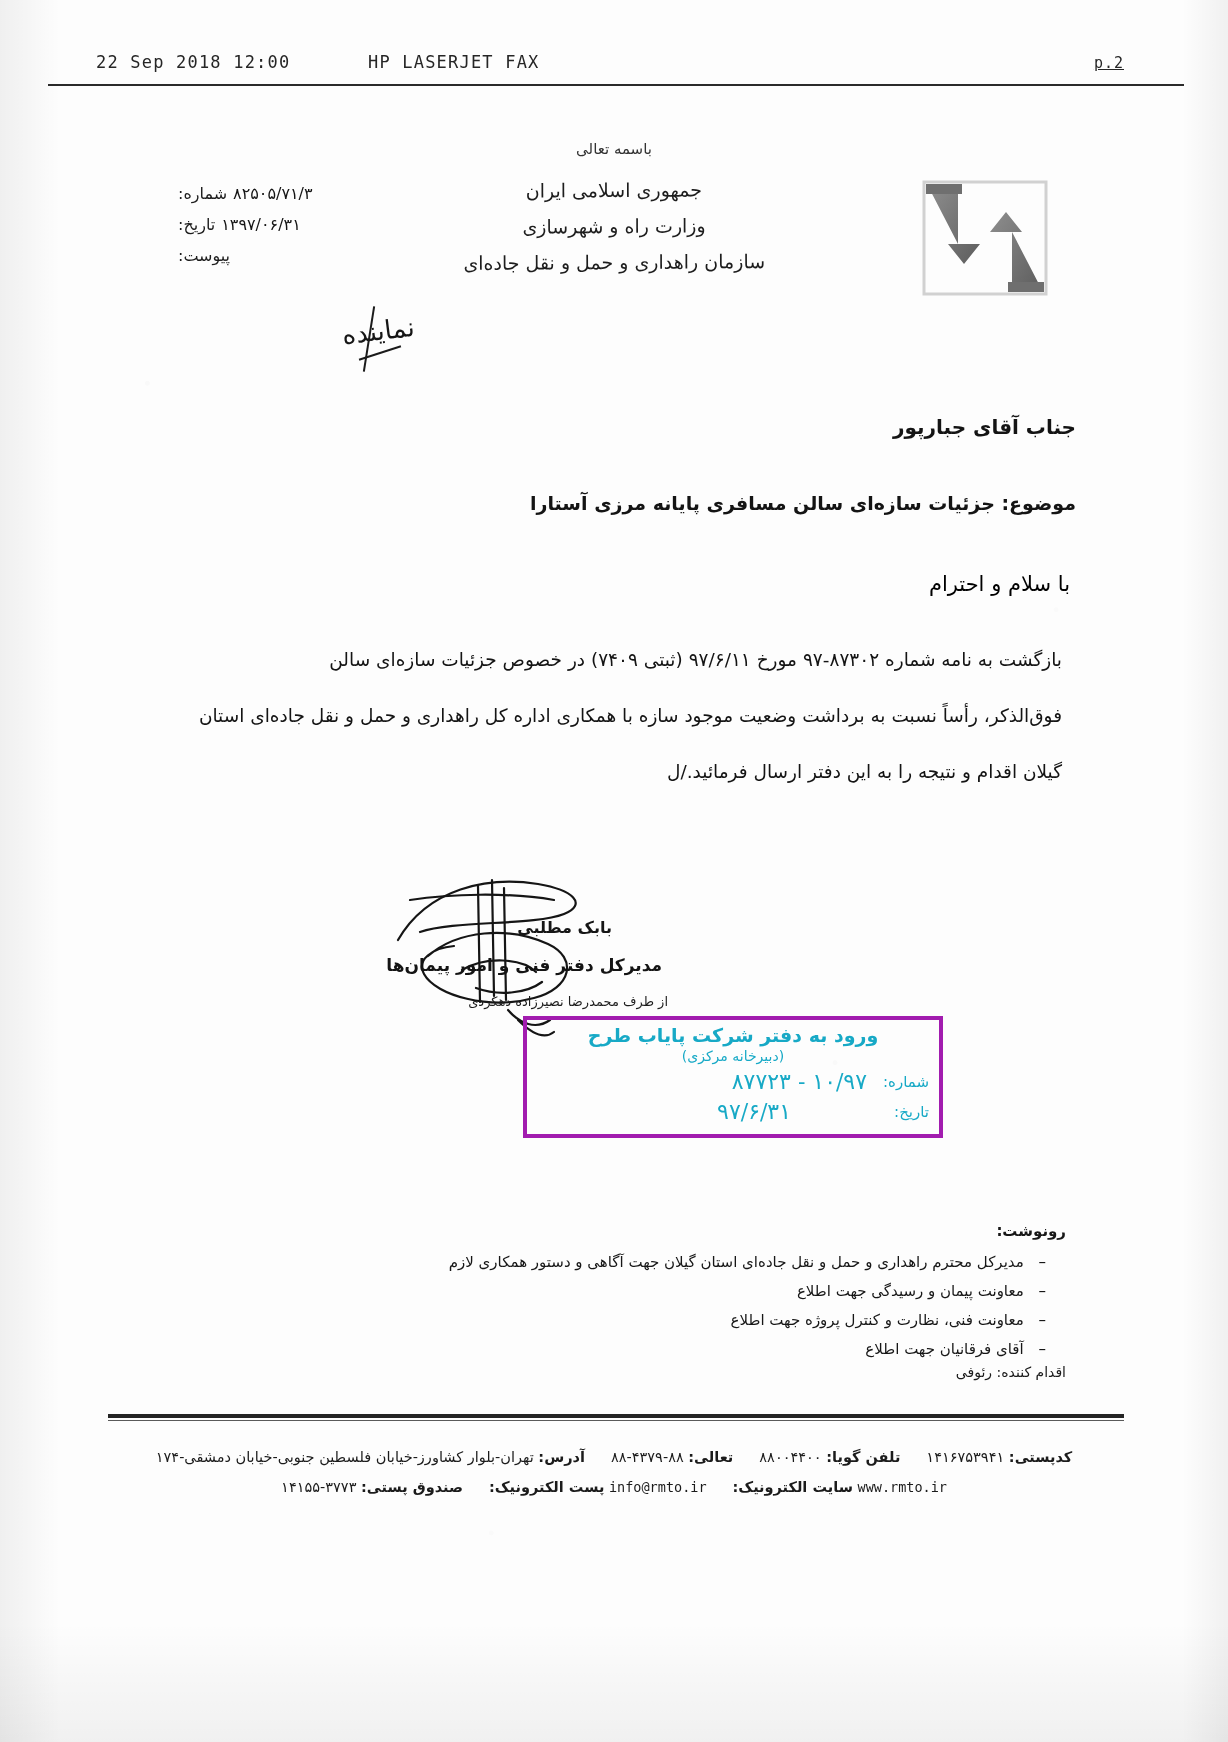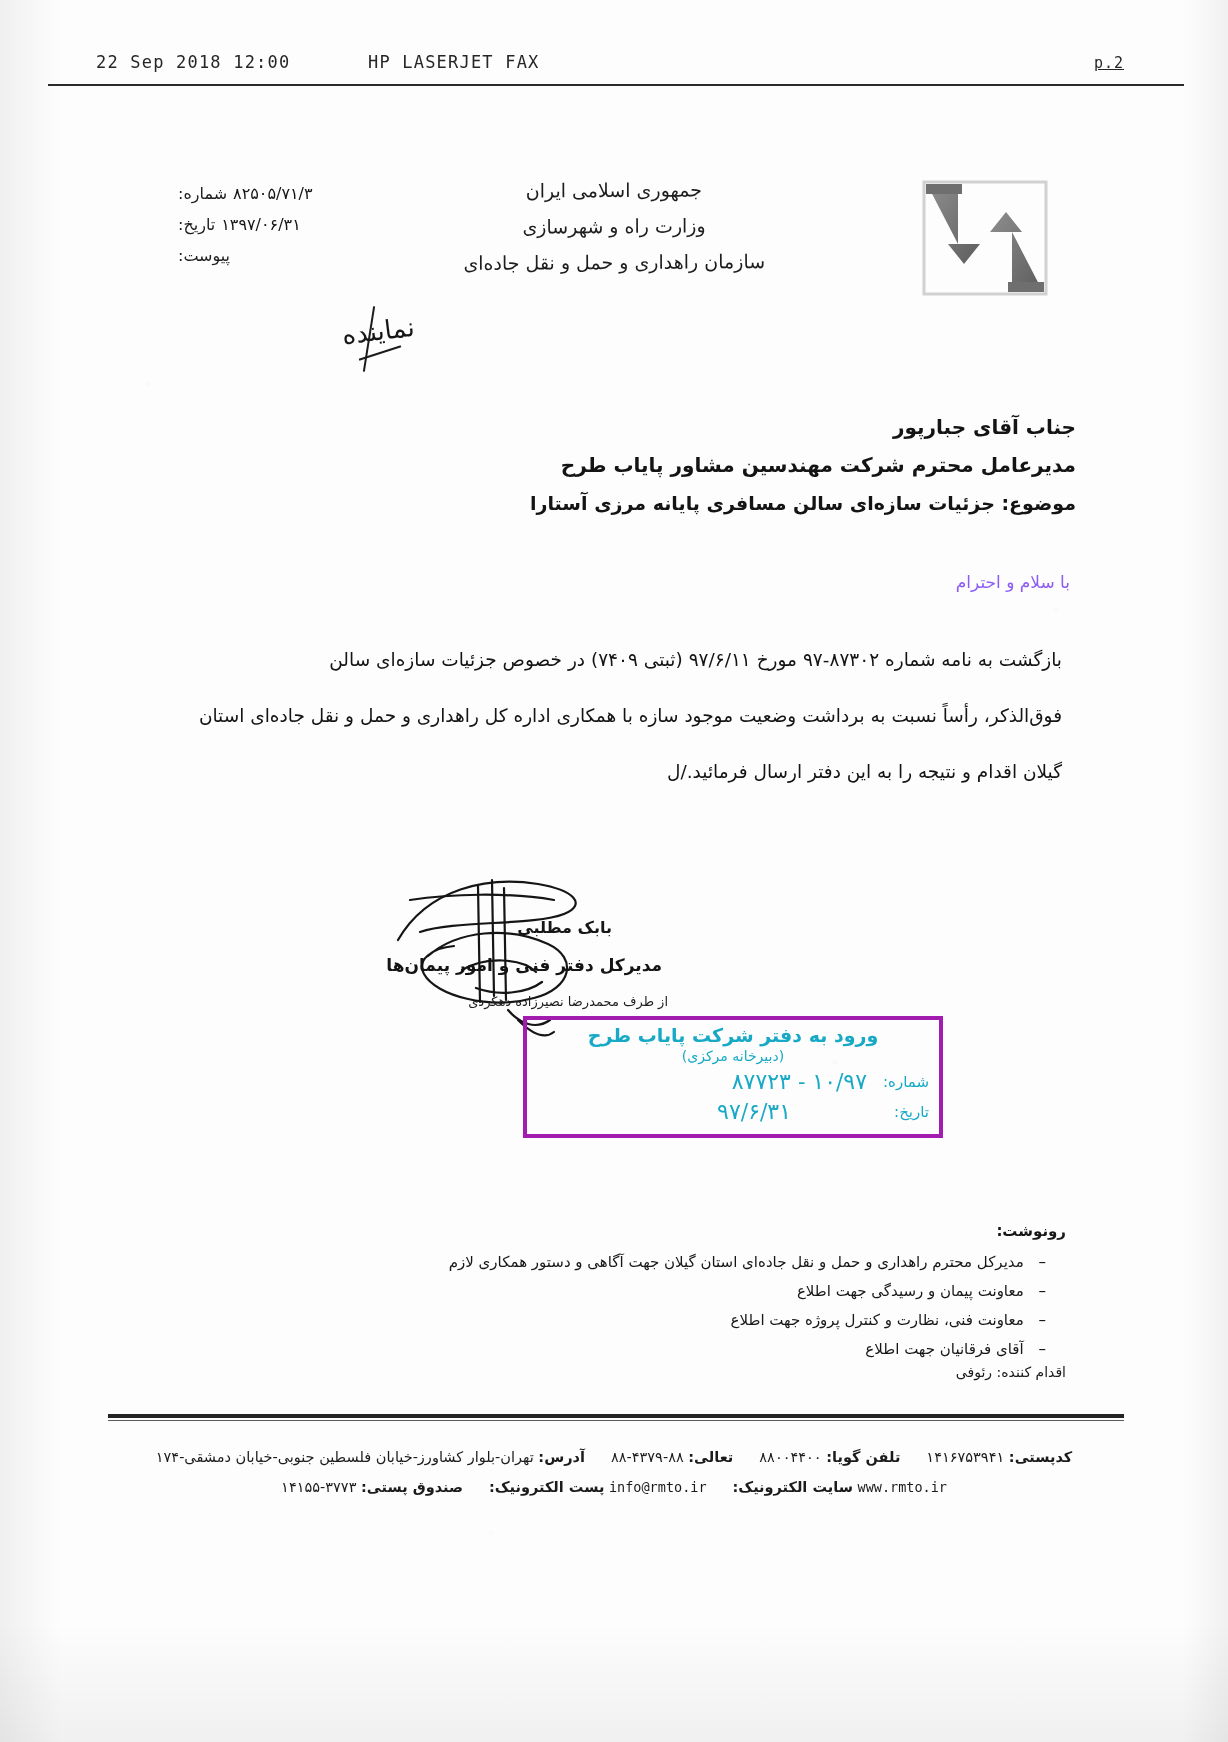--- a/index.html
+++ b/index.html
@@ -193,22 +193,22 @@
     left: 280px;
     text-align: right;
     font-size: 19px;
     font-weight: bold;
     color: #141414;
   }
   .salutation {
     position: absolute;
     top: 572px;
     right: 158px;
-    font-size: 17px;
-    color: #8b5cf6;
+    font-size: 21px;
+    color: #000000;
   }
 
   
   .body-text {
     position: absolute;
     top: 632px;
     right: 166px;
     left: 156px;
     text-align: justify;
     font-size: 18.5px;
@@ -368,20 +368,21 @@
 
 <div class="page">
 
   <div class="fax-header">
     <span class="ts">22 Sep 2018 12:00</span>
     <span class="src">HP LASERJET FAX</span>
     <span class="pg">p.2</span>
   </div>
   <div class="fax-rule"></div>
 
+  <div class="basmala">باسمه تعالی</div>
 
   <div class="org-lines tilt">
     <div>جمهوری اسلامی ایران</div>
     <div>وزارت راه و شهرسازی</div>
     <div>سازمان راهداری و حمل و نقل جاده‌ای</div>
   </div>
 
   <div class="meta-block">
     <div class="meta-row">
       <span class="meta-value">۸۲۵۰۵/۷۱/۳</span>
@@ -415,21 +416,20 @@
   </div>
 
   <div class="hw hw-top">
     <span class="hw-top-text">نماینده</span>
     <span class="hw-top-stroke"></span>
     <span class="hw-top-stroke2"></span>
   </div>
 
   <div class="addressee">
     <div>جناب آقای جبارپور</div>
-    <div>مدیرعامل محترم شرکت مهندسین مشاور پایاب طرح</div>
   </div>
 
   <div class="subject">موضوع: جزئیات سازه‌ای سالن مسافری پایانه مرزی آستارا</div>
   <div class="salutation">با سلام و احترام</div>
 
   <div class="body-text">
     <p>بازگشت به نامه شماره ۸۷۳۰۲-۹۷ مورخ ۹۷/۶/۱۱ (ثبتی ۷۴۰۹) در خصوص جزئیات سازه‌ای سالن</p>
     <p>فوق‌الذکر، رأساً نسبت به برداشت وضعیت موجود سازه با همکاری اداره کل راهداری و حمل و نقل جاده‌ای استان</p>
     <p>گیلان اقدام و نتیجه را به این دفتر ارسال فرمائید./ل</p>
   </div>

